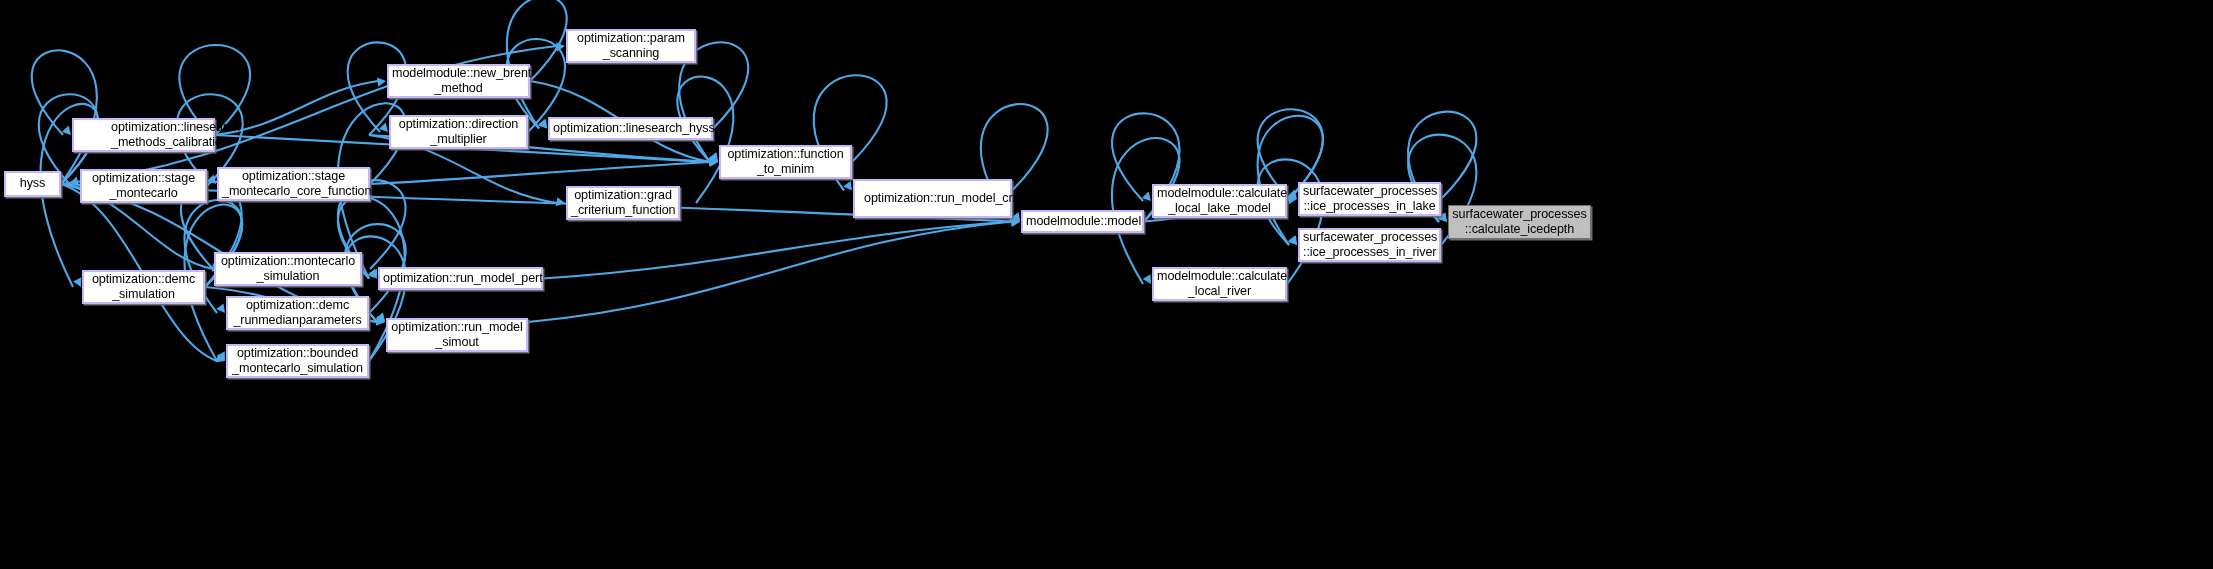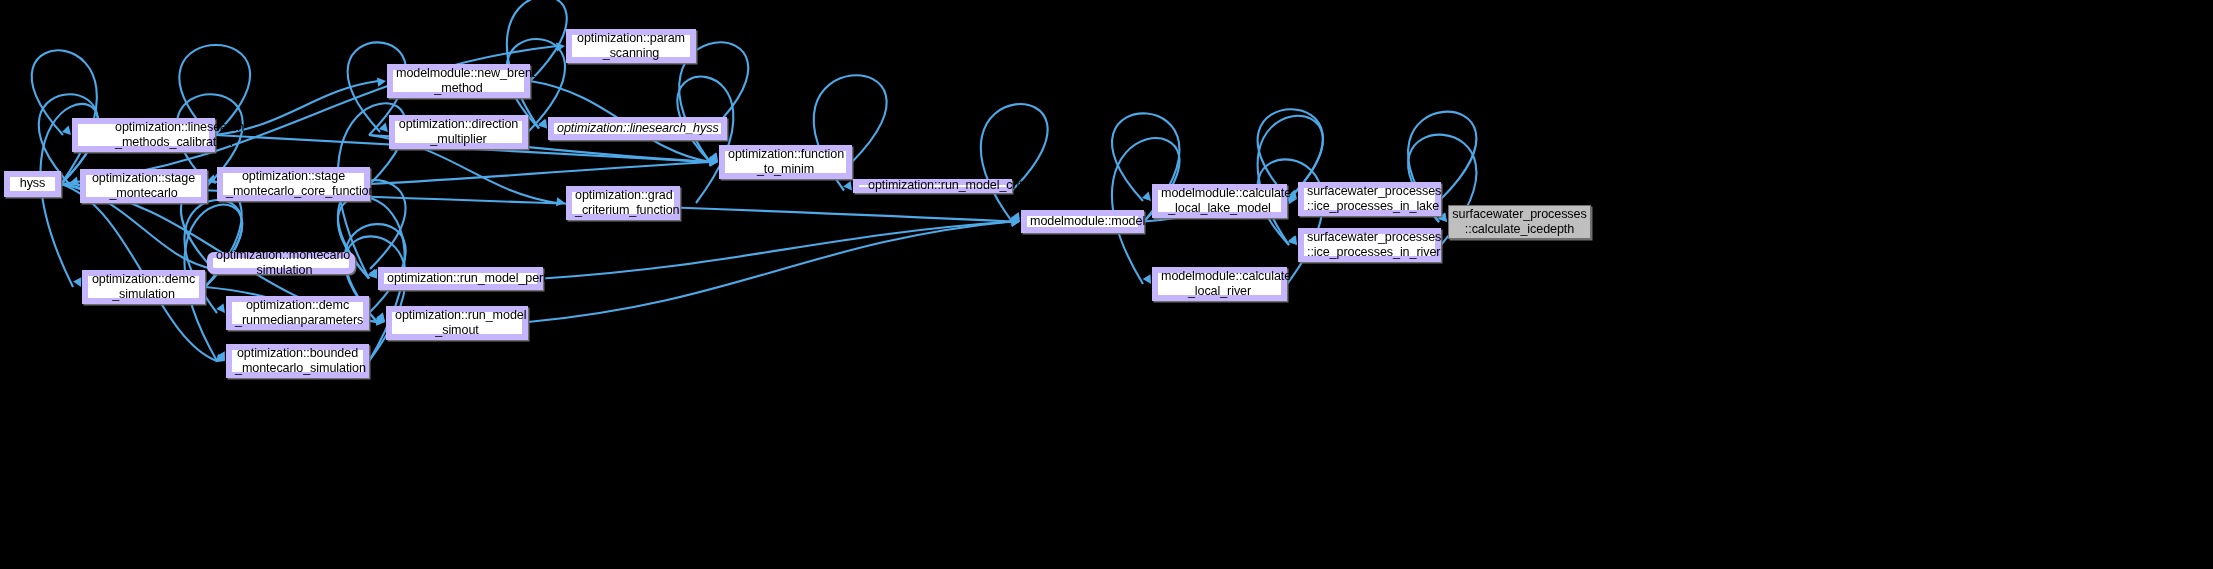--- a/index.html
+++ b/index.html
@@ -35,21 +35,21 @@
     position: absolute;
     left: 0;
     top: 0;
     width: 2213px;
     height: 569px;
   }
   .node {
     position: absolute;
     box-sizing: border-box;
     background: #ffffff;
-    border: 6px solid #c4b5fd;
+    border: 2px solid #c4b5fd;
     box-shadow: 1.5px 1.5px 0 0 #6f6f6f;
     display: flex;
     align-items: center;
     justify-content: center;
     text-align: center;
     color: #000000;
     font-size: 12.6px;
     line-height: 15.5px;
     letter-spacing: -0.1px;
     white-space: pre-line;
@@ -158,41 +158,41 @@
   <div id="node-layer">
       <div class="node" style="left: 4px; top: 171px; width: 57px; height: 26px;"><span class="node-label">hyss</span></div>
       <div class="node" style="left: 72px; top: 118px; width: 143px; height: 34px; padding-left: 37px;"><span class="node-label">optimization::linesearch
 _methods_calibration</span></div>
       <div class="node" style="left: 80px; top: 169px; width: 127px; height: 34px;"><span class="node-label">optimization::stage
 _montecarlo</span></div>
       <div class="node" style="left: 82px; top: 270px; width: 123px; height: 34px;"><span class="node-label">optimization::demc
 _simulation</span></div>
       <div class="node" style="left: 217px; top: 167px; width: 153px; height: 34px;"><span class="node-label">optimization::stage
 _montecarlo_core_function</span></div>
-      <div class="node" style="left: 207px; top: 252px; width: 148px; height: 22px; border-radius: 7px;"><span class="node-label">optimization::montecarlo
+      <div class="node" style="left: 214px; top: 252px; width: 148px; height: 34px;"><span class="node-label">optimization::montecarlo
 _simulation</span></div>
       <div class="node" style="left: 226px; top: 296px; width: 143px; height: 34px;"><span class="node-label">optimization::demc
 _runmedianparameters</span></div>
       <div class="node" style="left: 226px; top: 344px; width: 143px; height: 34px; justify-content: center;"><span class="node-label">optimization::bounded
 _montecarlo_simulation</span></div>
       <div class="node" style="left: 387px; top: 64px; width: 143px; height: 34px;"><span class="node-label">modelmodule::new_brent
 _method</span></div>
       <div class="node" style="left: 389px; top: 115px; width: 139px; height: 34px;"><span class="node-label">optimization::direction
 _multiplier</span></div>
       <div class="node" style="left: 566px; top: 186px; width: 114px; height: 34px;"><span class="node-label">optimization::grad
 _criterium_function</span></div>
       <div class="node" style="left: 566px; top: 29px; width: 130px; height: 34px;"><span class="node-label">optimization::param
 _scanning</span></div>
-      <div class="node" style="left: 548px; top: 117px; width: 179px; height: 23px; font-style: italic;"><span class="node-label">optimization::linesearch_hyss</span></div>
+      <div class="node" style="left: 548px; top: 117px; width: 165px; height: 23px;"><span class="node-label">optimization::linesearch_hyss</span></div>
       <div class="node" style="left: 378px; top: 267px; width: 165px; height: 23px;"><span class="node-label">optimization::run_model_pert</span></div>
-      <div class="node" style="left: 386px; top: 306px; width: 142px; height: 34px;"><span class="node-label">optimization::run_model
+      <div class="node" style="left: 386px; top: 318px; width: 142px; height: 34px;"><span class="node-label">optimization::run_model
 _simout</span></div>
       <div class="node" style="left: 719px; top: 145px; width: 133px; height: 34px;"><span class="node-label">optimization::function
 _to_minim</span></div>
-      <div class="node" style="left: 853px; top: 179px; width: 159px; height: 14px; padding-left: 9px;"><span class="node-label">optimization::run_model_crit</span></div>
+      <div class="node" style="left: 853px; top: 179px; width: 159px; height: 39px; padding-left: 9px;"><span class="node-label">optimization::run_model_crit</span></div>
       <div class="node" style="left: 1021px; top: 210px; width: 123px; height: 23px;"><span class="node-label">modelmodule::model</span></div>
       <div class="node" style="left: 1152px; top: 184px; width: 135px; height: 34px;"><span class="node-label">modelmodule::calculate
 _local_lake_model</span></div>
       <div class="node" style="left: 1152px; top: 267px; width: 135px; height: 34px;"><span class="node-label">modelmodule::calculate
 _local_river</span></div>
       <div class="node" style="left: 1298px; top: 182px; width: 143px; height: 34px;"><span class="node-label">surfacewater_processes
 ::ice_processes_in_lake</span></div>
       <div class="node" style="left: 1298px; top: 228px; width: 143px; height: 34px;"><span class="node-label">surfacewater_processes
 ::ice_processes_in_river</span></div>
       <div class="node current" style="left: 1448px; top: 205px; width: 143px; height: 34px;"><span class="node-label">surfacewater_processes

